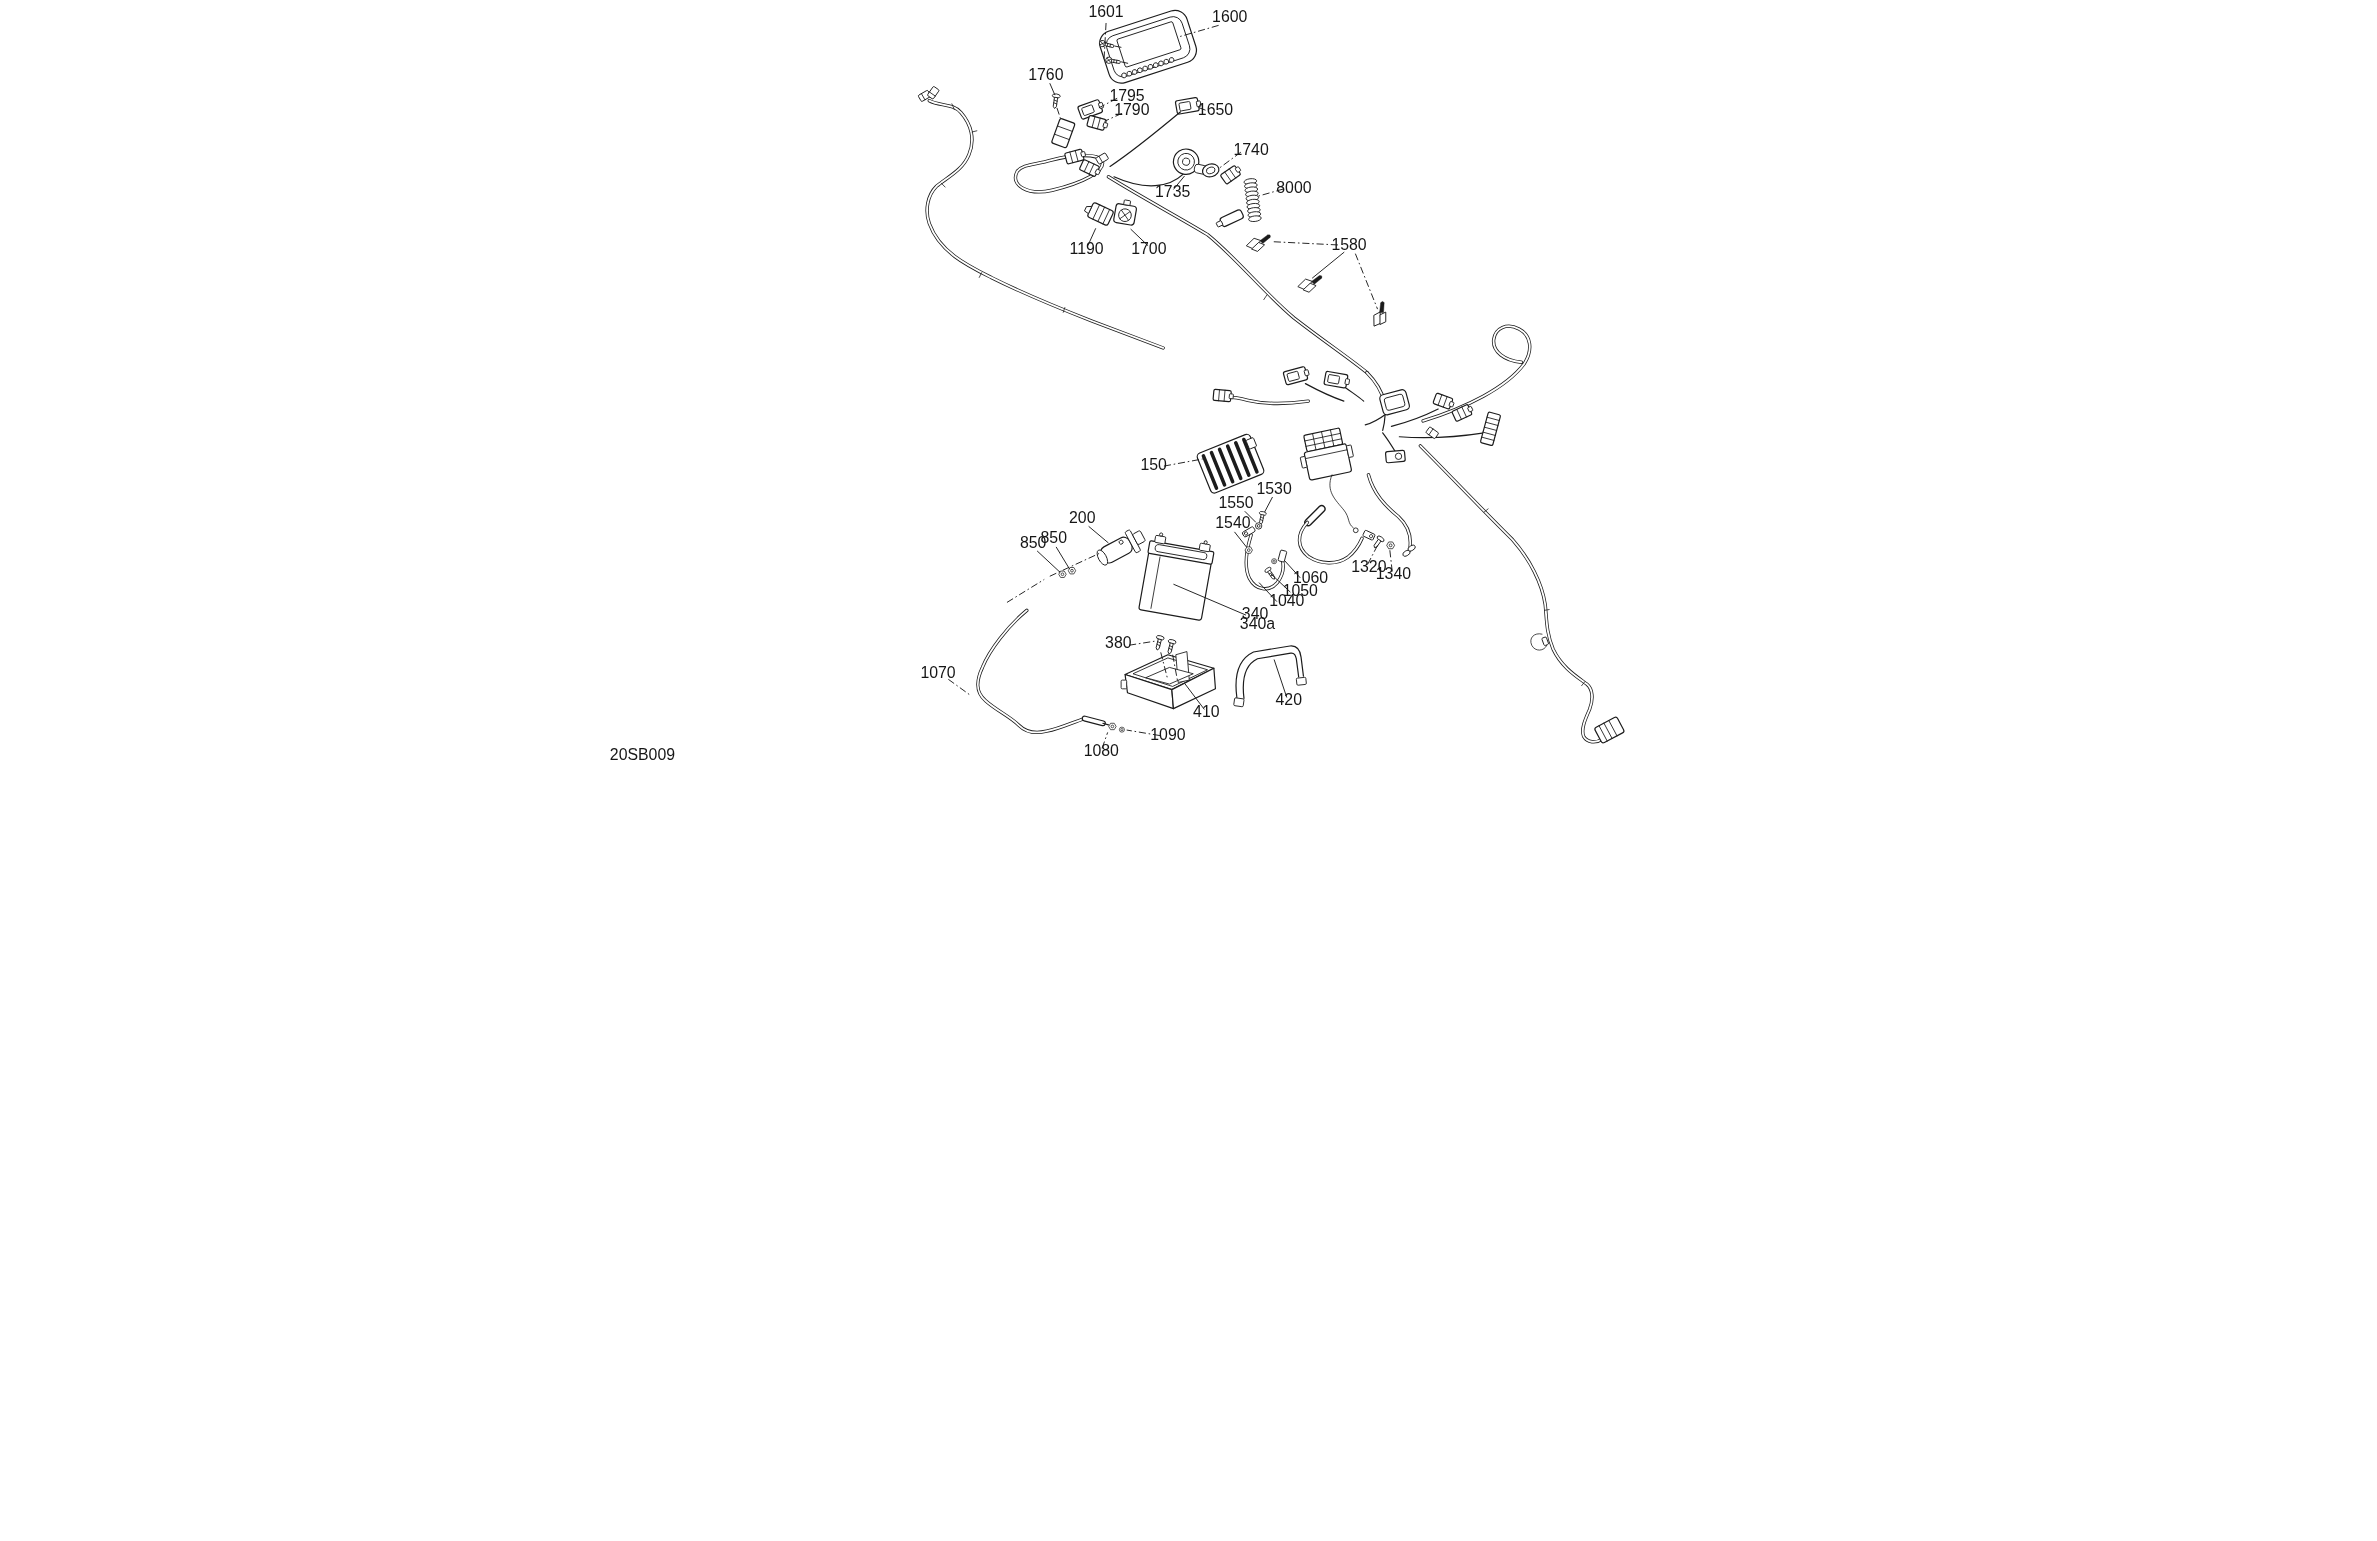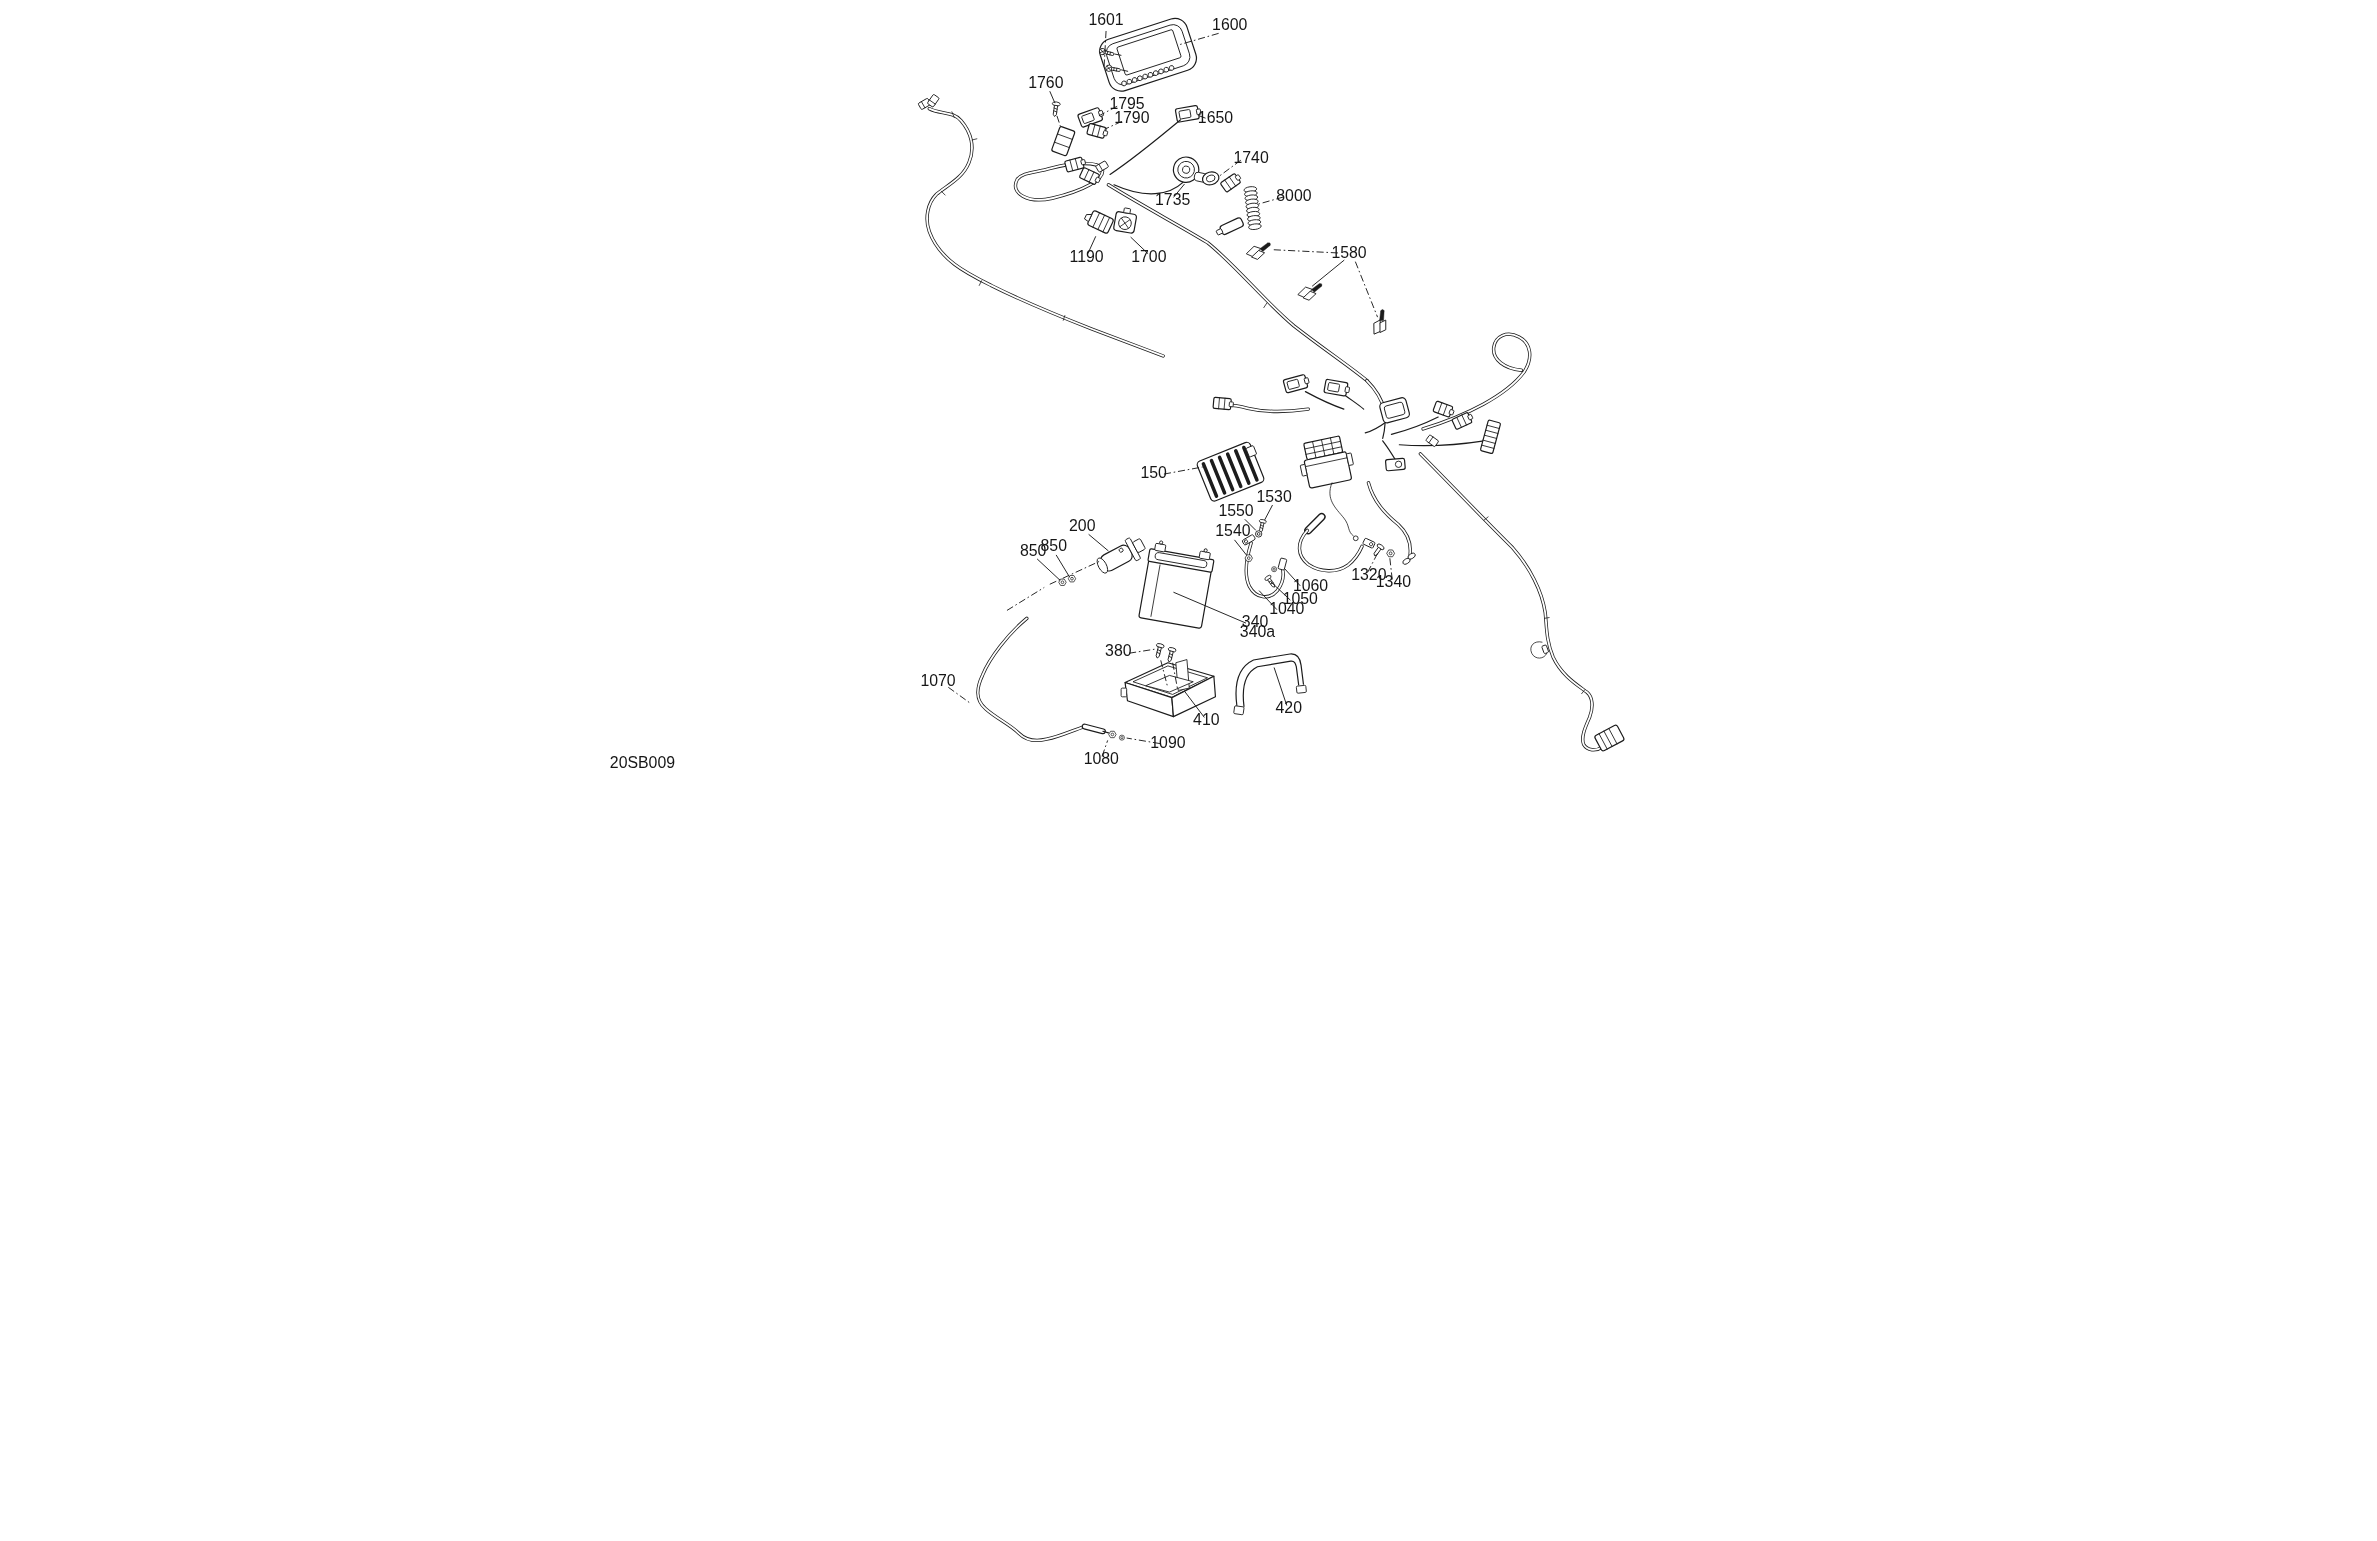--- a/index.html
+++ b/index.html
@@ -1,16 +1,16 @@
 <!DOCTYPE html>
 <html style="font-size:12.7px"><head>
 <meta charset="utf-8">
 <style>
   html,body{margin:0;padding:0;background:#ffffff;}
-  .stage{position:relative;width:1189px;margin:8px auto;background:#ffffff;}
+  .stage{position:relative;width:1189px;margin:0 auto;background:#ffffff;}
   svg{display:block;width:100%;height:auto;}
   
   .part{fill:#ffffff;stroke:#1c1c1c;stroke-width:3;stroke-linejoin:round;}
   .part-thin{fill:#ffffff;stroke:#1c1c1c;stroke-width:2.2;stroke-linejoin:round;}
   .dark{fill:#1c1c1c;stroke:#1c1c1c;stroke-width:1;}
   .wire{fill:none;stroke:#1c1c1c;stroke-width:3;stroke-linecap:round;}
   .wire-thin{fill:none;stroke:#1c1c1c;stroke-width:2;stroke-linecap:round;}
   .tube-o{fill:none;stroke:#1c1c1c;stroke-width:8.5;stroke-linecap:round;}
   .tube-i{fill:none;stroke:#ffffff;stroke-width:4.6;stroke-linecap:round;}
   .tube-o.fat{stroke-width:20;}

